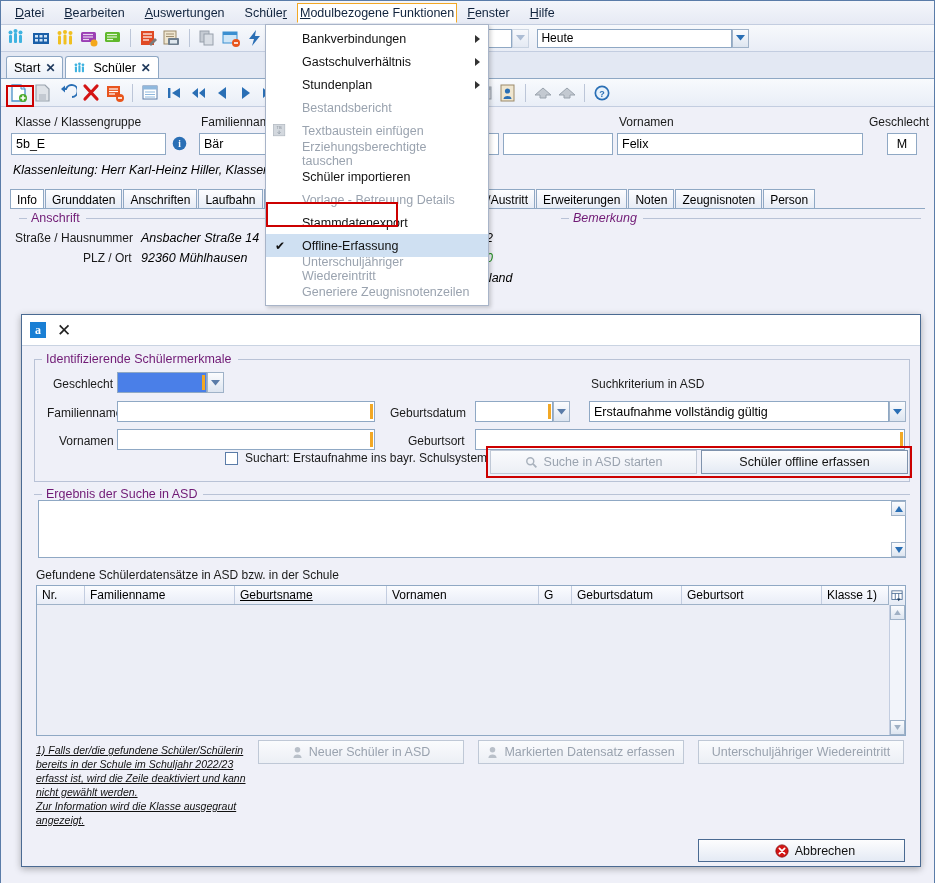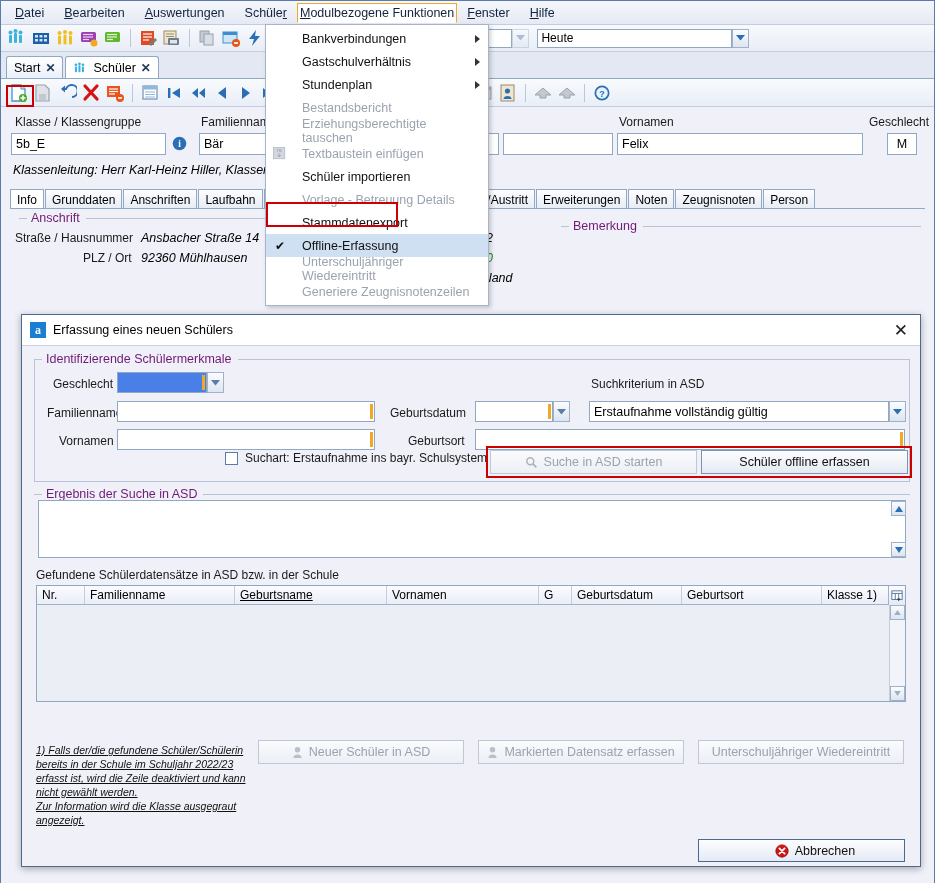--- a/index.html
+++ b/index.html
@@ -575,21 +575,21 @@
     <div class="flabel" style="position:absolute;left:82px;top:144px;">PLZ / Ort</div>
     <div class="ital" style="position:absolute;left:140px;top:144px;">92360 Mühlhausen</div>
     <div class="ital" style="position:absolute;left:485px;top:124px;">2</div>
     <div class="ital" style="position:absolute;left:485px;top:144px;color:#1a8a1a;">0</div>
 
     <div class="flabel" style="position:absolute;left:328px;top:164px;">Staatsangehörigkeit</div>
     <div class="ital" style="position:absolute;left:442px;top:164px;">Deutschland</div>
     <div class="flabel" style="position:absolute;left:318px;top:184px;">Religionszugehörigkeit</div>
     <div class="ital" style="position:absolute;left:442px;top:184px;">RK</div>
 
-    <div class="grouphdr" style="position:absolute;left:560px;top:112px;width:360px;">
+    <div class="grouphdr" style="position:absolute;left:560px;top:104px;width:360px;font-style:italic;">
       <span class="lead"></span>
         <span>Bemerkung</span>
         <span class="rule"></span>
     </div>
   </div>
 
   <div class="dropdown">
     <div class="dd-item">
       <span>Bankverbindungen</span>
       <span class="arrow"></span>
@@ -597,34 +597,34 @@
     <div class="dd-item">
       <span>Gastschulverhältnis</span>
       <span class="arrow"></span>
     </div>
     <div class="dd-item">
       <span>Stundenplan</span>
       <span class="arrow"></span>
     </div>
     <div class="dd-item dis">
       <span>Bestandsbericht</span>
-    </div>
-    <div class="dd-item dis">
-      <span>Erziehungsberechtigte tauschen</span>
     </div>
     <div class="dd-item dis">
       <span class="ddico">
         <svg width="15" height="15" viewBox="0 0 20 20">
           <rect x="2" y="2" width="15" height="15" fill="#d3d8de" stroke="#b0b8c0"></rect>
           <text x="9.5" y="8" font-size="5.5" text-anchor="middle" fill="#8a939d" font-family="Liberation Sans, sans-serif">TB</text>
           <path d="M9.5 10 v4 M7.5 12.3 L9.5 14.5 L11.5 12.3" stroke="#9aa3ad" stroke-width="1.2" fill="none"></path>
         </svg>
       </span>
       <span>Textbaustein einfügen</span>
     </div>
+    <div class="dd-item dis">
+      <span>Erziehungsberechtigte tauschen</span>
+    </div>
     <div class="dd-item">
       <span>Schüler importieren</span>
     </div>
     <div class="dd-item dis">
       <span>Vorlage - Betreuung Details</span>
     </div>
     <div class="dd-item">
       <span>Stammdatenexport</span>
     </div>
     <div class="dd-item hl">
@@ -637,21 +637,20 @@
     <div class="dd-item dis">
       <span>Generiere Zeugnisnotenzeilen</span>
     </div>
   </div>
   <div class="redbox" style="left:265px;top:201px;width:132px;height:25px;"></div>
 
   <div class="modal">
 
     <div class="modal-title">
       <span class="appicon">a</span>
-      <span class="ttl">Erfassung eines neuen Schülers</span>
       <span class="closex">✕</span>
     </div>
 
     <div class="grouphdr" style="position:absolute;left:12px;top:37px;width:876px;">
       <span class="lead"></span>
         <span>Identifizierende Schülermerkmale</span>
         <span class="rule"></span>
     </div>
     <div style="position:absolute;left:12px;top:44px;width:1px;height:122px;background:#b9c2d6;"></div>
     <div style="position:absolute;left:887px;top:44px;width:1px;height:122px;background:#b9c2d6;"></div>
@@ -746,21 +745,21 @@
         </svg>
     </div>
     <div class="scrollbtn" style="position:absolute;left:869px;top:227px;">
       <svg width="8" height="6" viewBox="0 0 8 6">
           <path d="M0 0 L8 0 L4 6 Z" fill="#2a6fb5"></path>
         </svg>
     </div>
 
     <div class="flabel" style="position:absolute;left:14px;top:253px;">Gefundene Schülerdatensätze in ASD bzw. in der Schule</div>
 
-    <div class="whitebox" style="position:absolute;left:14px;top:270px;width:870px;height:117px;">
+    <div class="whitebox" style="position:absolute;left:14px;top:270px;width:870px;height:151px;">
       <div class="tblhdr">
         <div class="c" style="width:48px;">Nr.</div>
         <div class="c" style="width:150px;">Familienname</div>
         <div class="c" style="width:152px;text-decoration:underline;">Geburtsname</div>
         <div class="c" style="width:152px;">Vornamen</div>
         <div class="c" style="width:33px;">G</div>
         <div class="c" style="width:110px;">Geburtsdatum</div>
         <div class="c" style="width:140px;">Geburtsort</div>
         <div class="c" style="width:70px;border-right:none;">Klasse 1)</div>
       </div>

